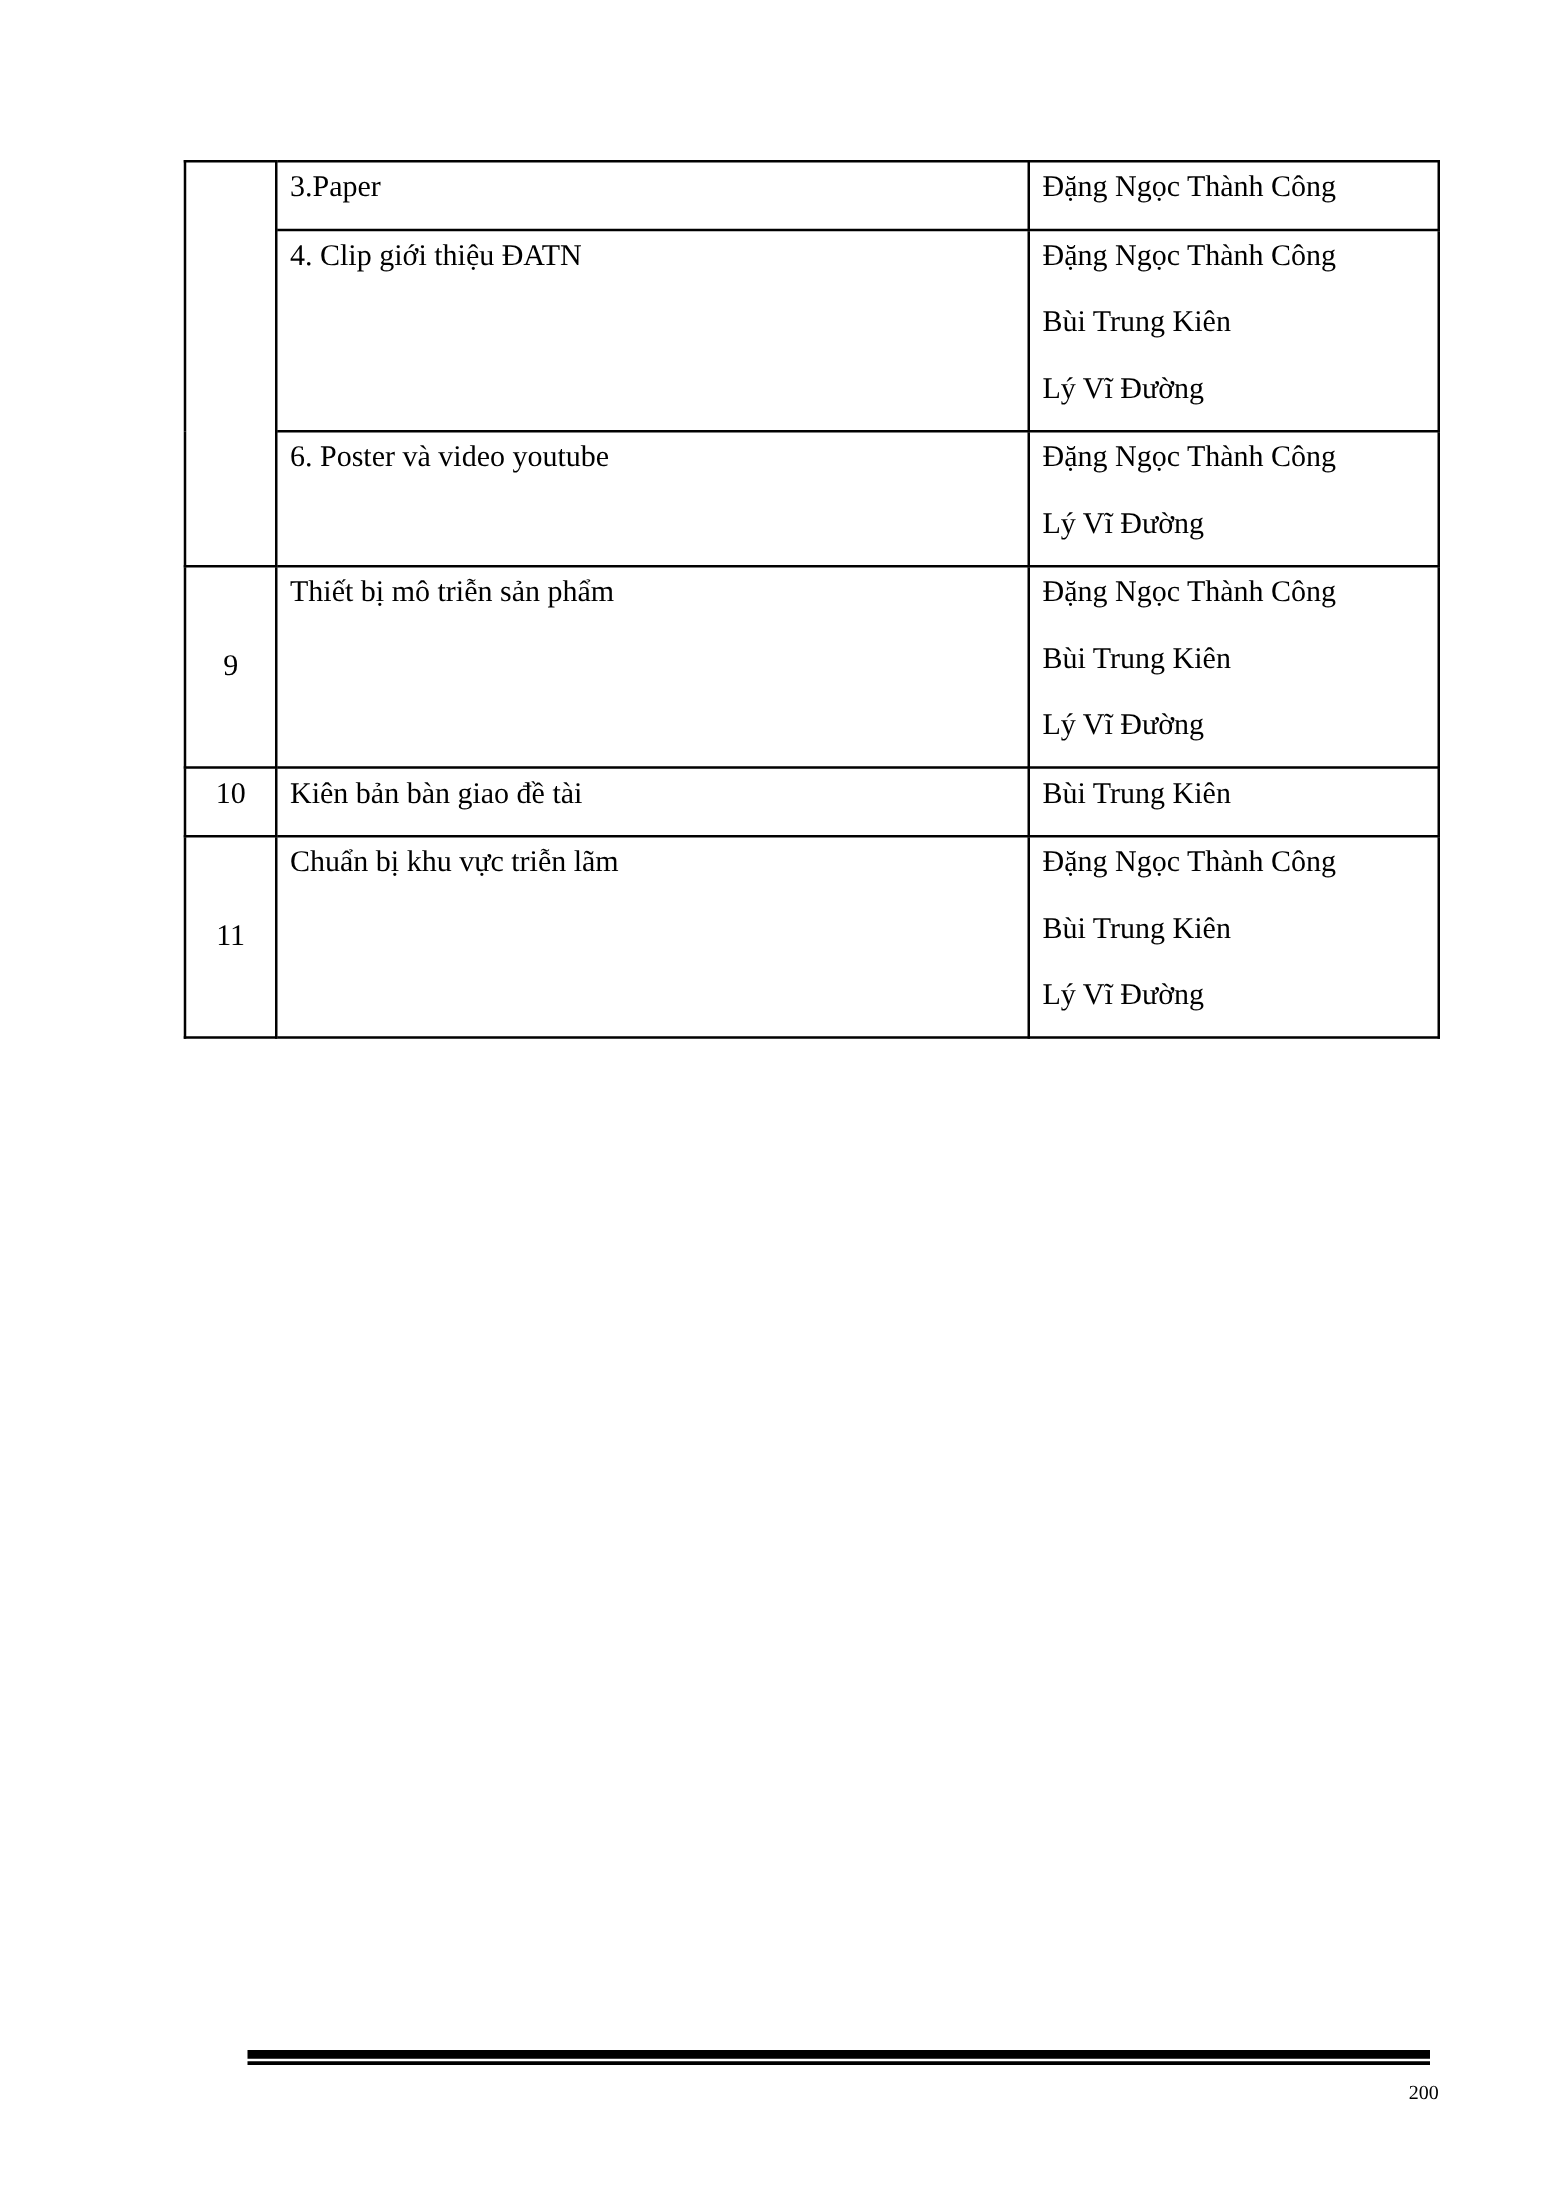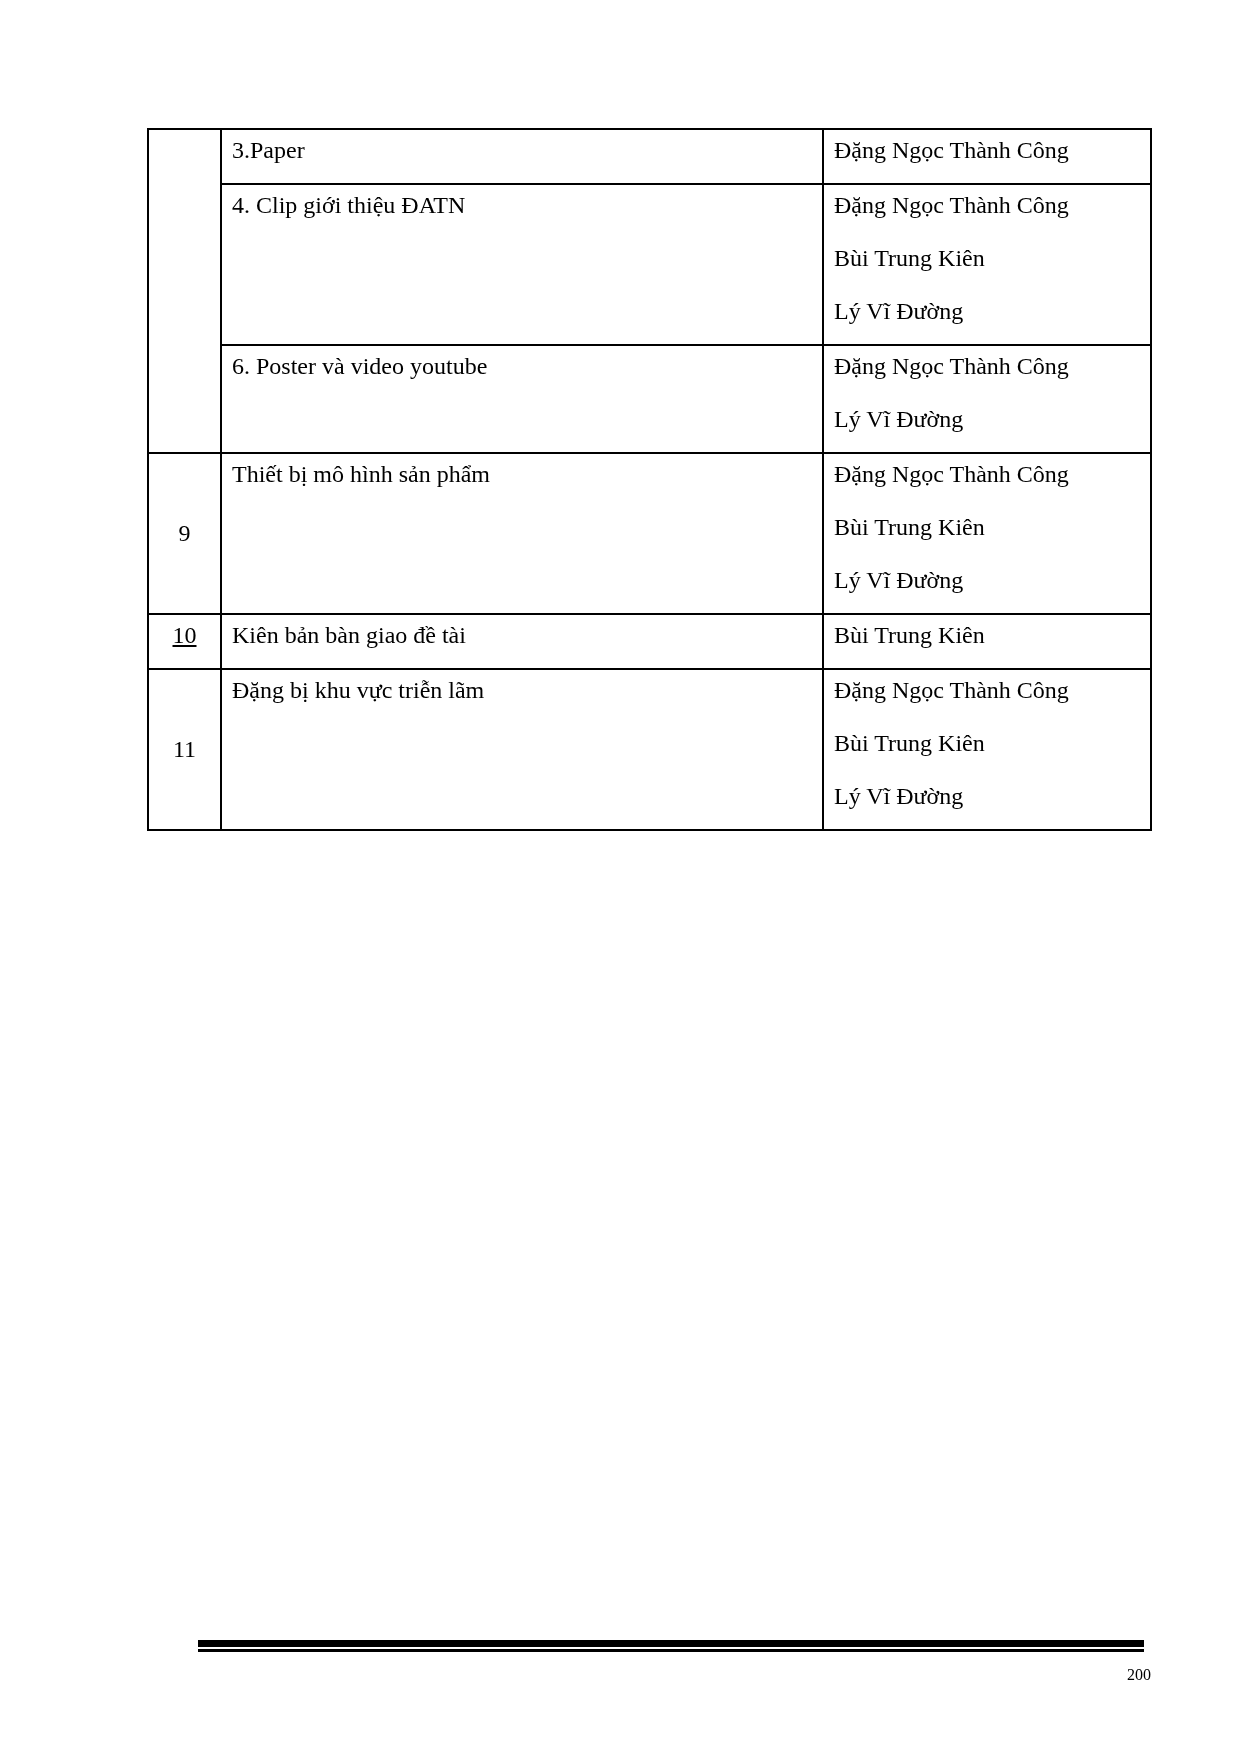--- a/index.html
+++ b/index.html
@@ -59,45 +59,45 @@
         <td class="col-people">
           <span class="person">Đặng Ngọc Thành Công</span>
           <span class="person">Lý Vĩ Đường</span>
         </td>
       </tr>
       <tr style="height:160px;">
         <td class="col-no">
           <span class="no-text">9</span>
         </td>
         <td class="col-task">
-          <span class="task-text">Thiết bị mô hình sản phẩm</span>
+          <span class="task-text">Thiết bị mô triễn sản phẩm</span>
         </td>
         <td class="col-people">
           <span class="person">Đặng Ngọc Thành Công</span>
           <span class="person">Bùi Trung Kiên</span>
           <span class="person">Lý Vĩ Đường</span>
         </td>
       </tr>
       <tr style="height:54px;">
-        <td class="col-no" style="vertical-align: top !important; text-decoration: underline;">
+        <td class="col-no" style="vertical-align: top !important;">
           <span class="no-text" style="line-height:40px;">10</span>
         </td>
         <td class="col-task">
           <span class="task-text">Kiên bản bàn giao đề tài</span>
         </td>
         <td class="col-people">
           <span class="person">Bùi Trung Kiên</span>
         </td>
       </tr>
       <tr style="height:160px;">
         <td class="col-no">
           <span class="no-text">11</span>
         </td>
         <td class="col-task">
-          <span class="task-text">Đặng bị khu vực triễn lãm</span>
+          <span class="task-text">Chuẩn bị khu vực triễn lãm</span>
         </td>
         <td class="col-people">
           <span class="person">Đặng Ngọc Thành Công</span>
           <span class="person">Bùi Trung Kiên</span>
           <span class="person">Lý Vĩ Đường</span>
         </td>
       </tr>
     </tbody>
   </table>
 

